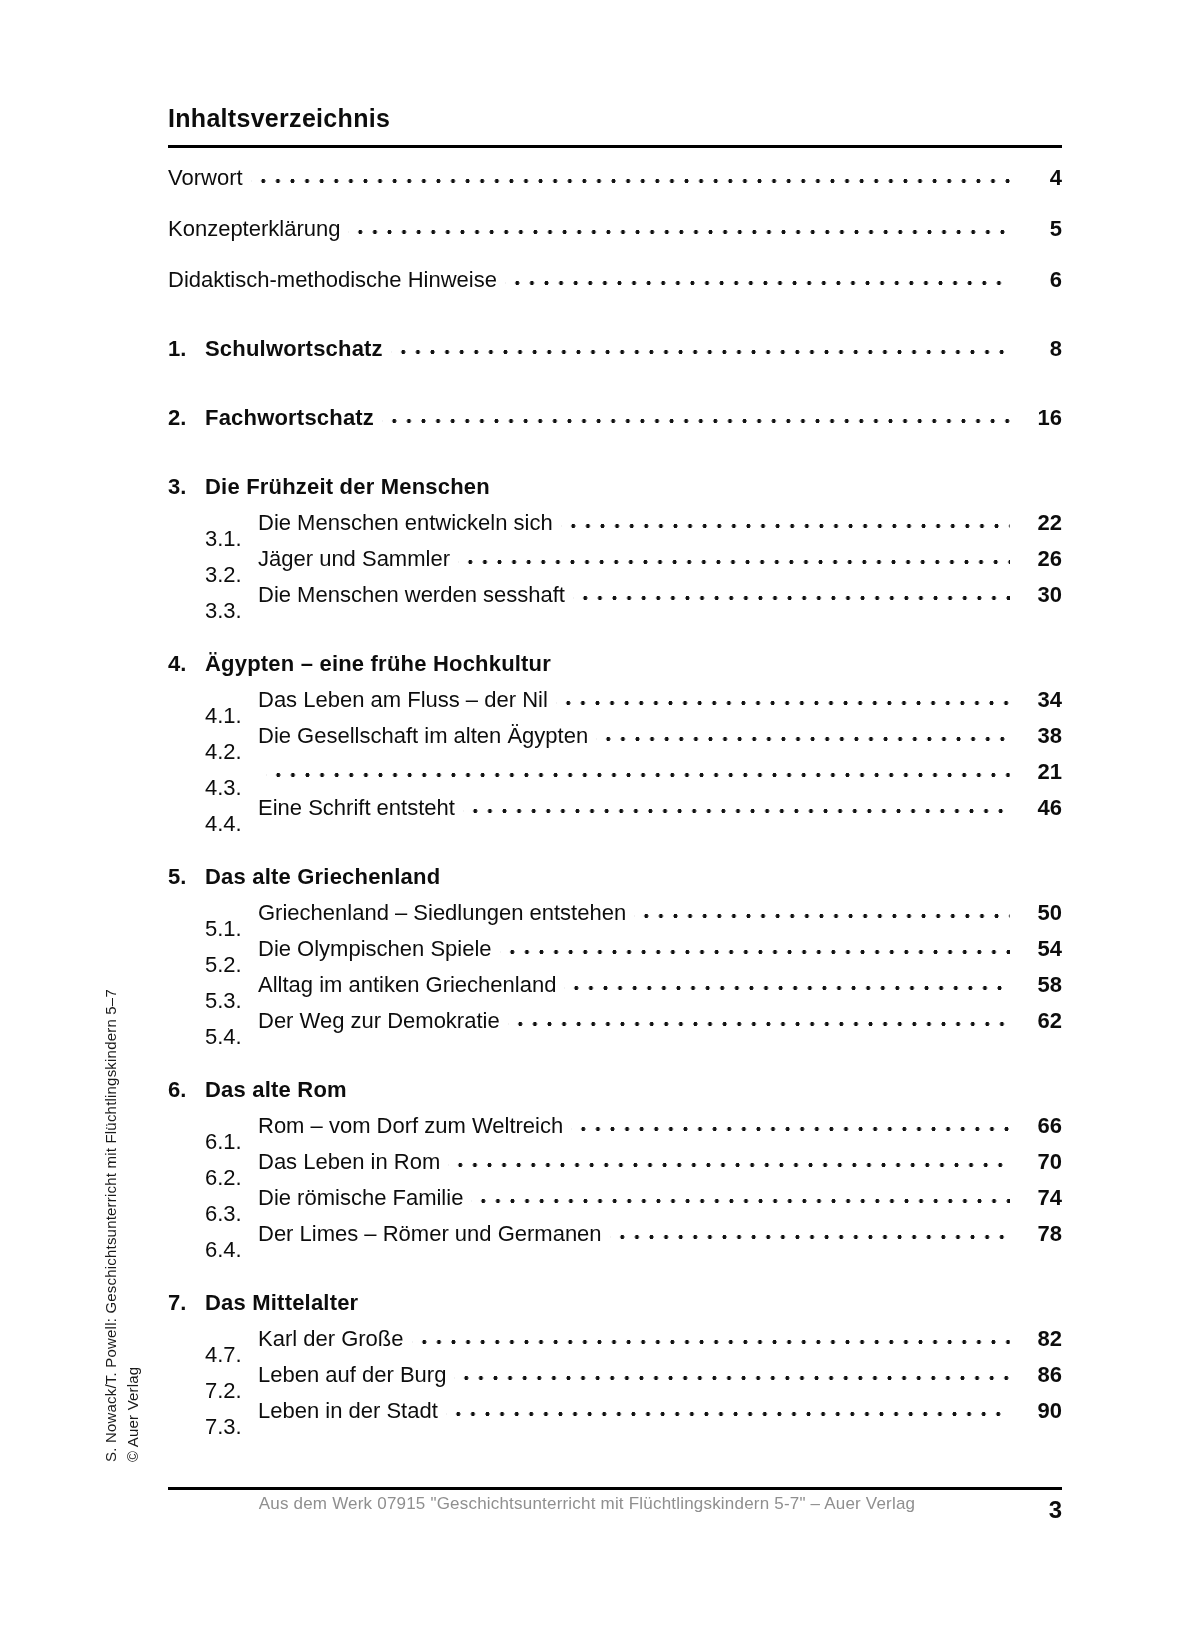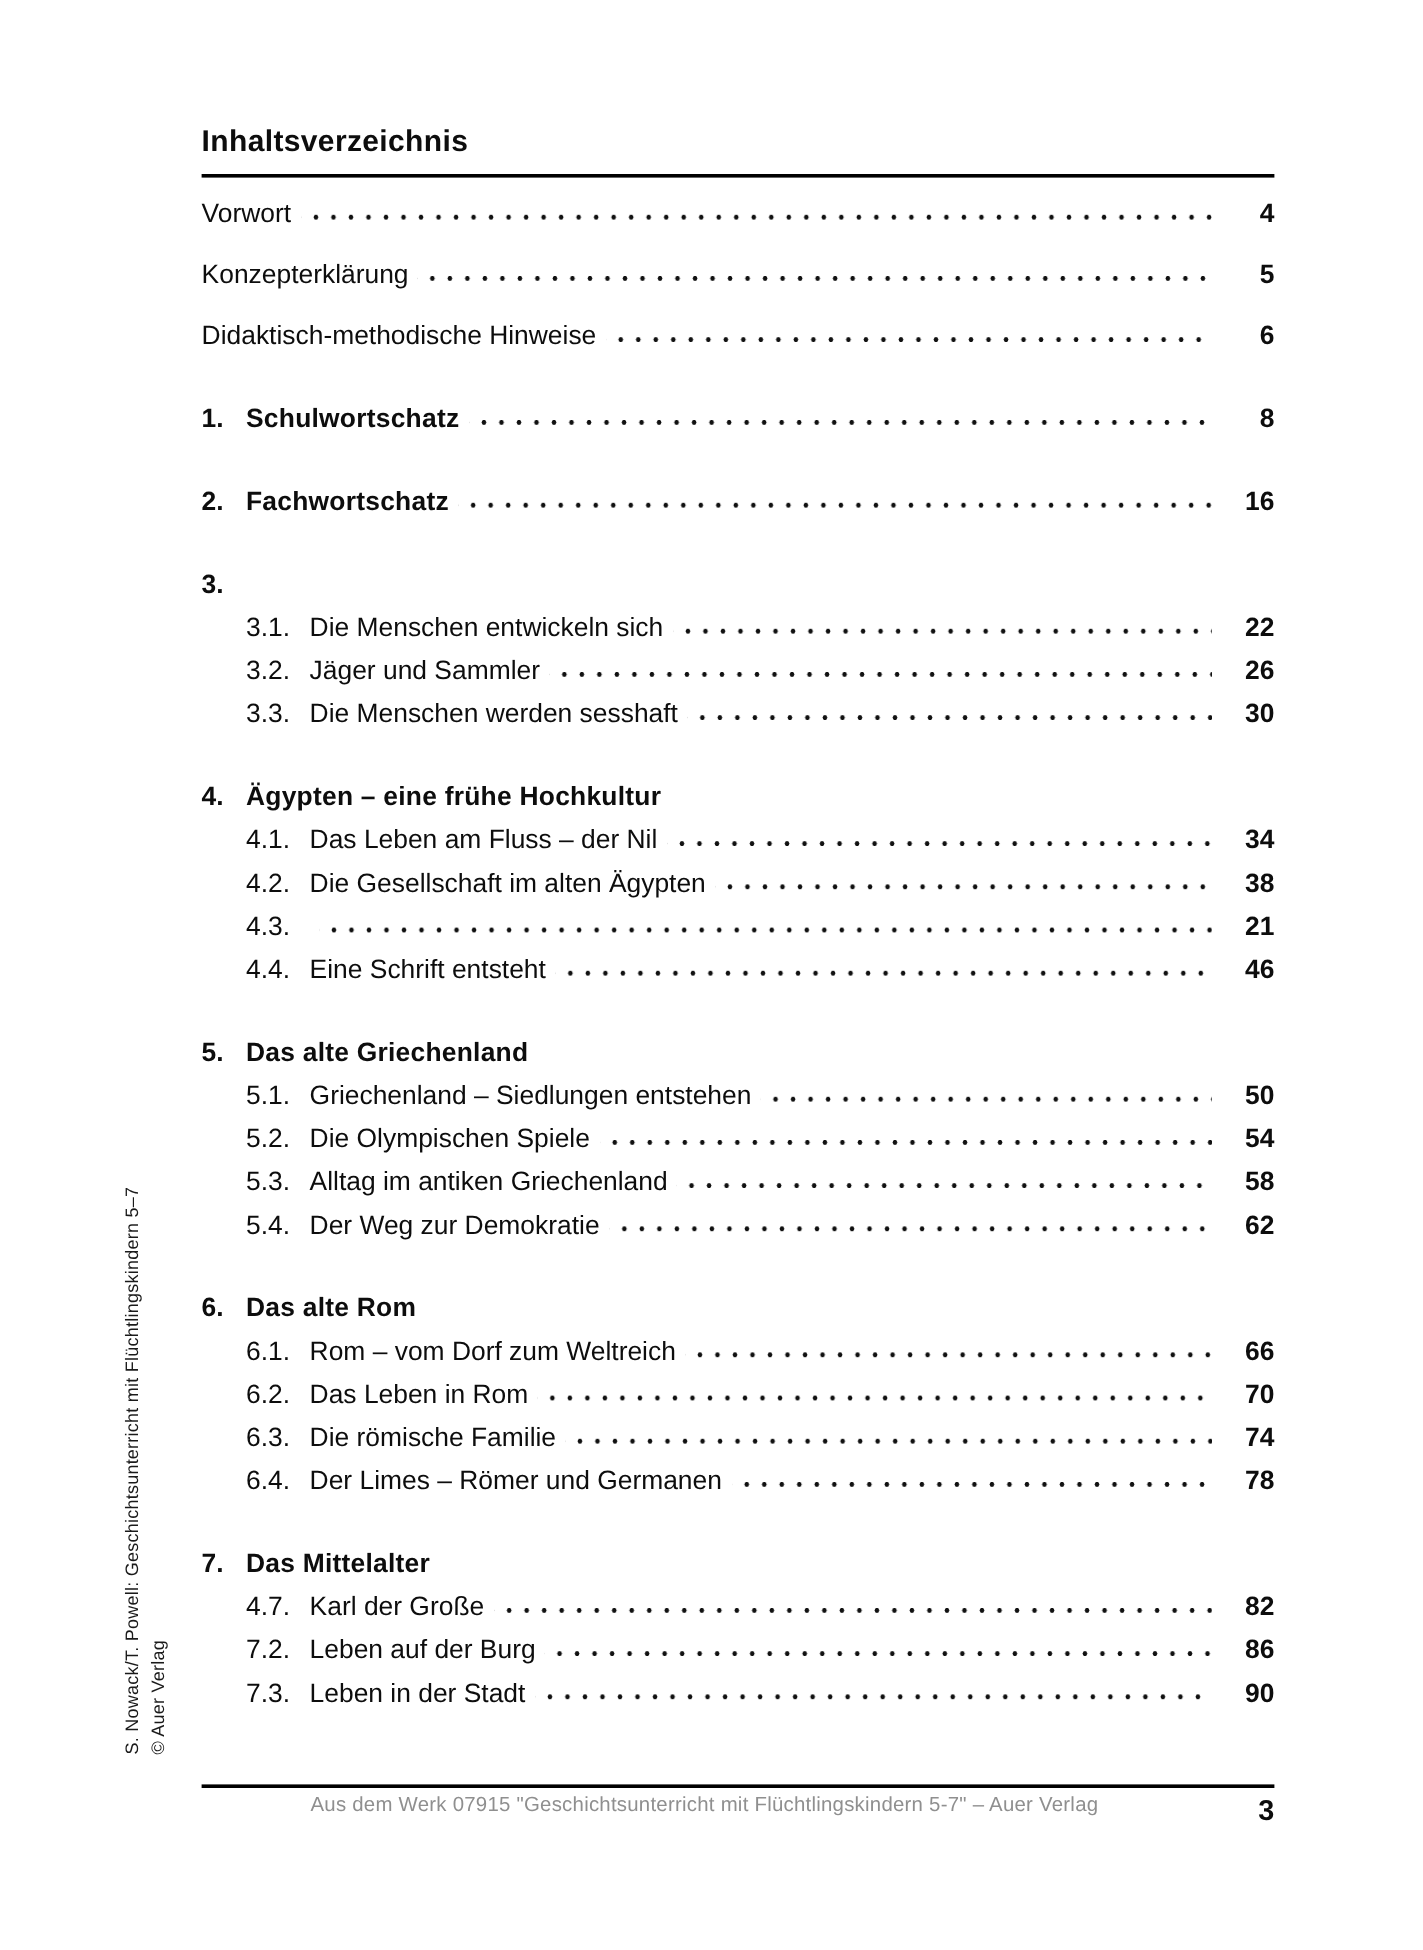--- a/index.html
+++ b/index.html
@@ -33,21 +33,21 @@
     height: 36px;
     line-height: 36px;
     font-size: 22px;
     white-space: nowrap;
   }
   .row.front { margin-top: 15px; }
   .row.front:first-child { margin-top: 12px; }
   .row.section-gap { margin-top: 33px; }
   .row .num { width: 37px; flex: 0 0 37px; font-weight: 700; }
   .row.sub { padding-left: 37px; }
-  .row.sub .subnum { width: 53px; flex: 0 0 53px; }
+  .row.sub .subnum { width: 53px; flex: 0 0 53px; margin-top: 16px; }
   .row .title { flex: 0 0 auto; }
   .row .title.bold { font-weight: 700; letter-spacing: 0.2px; }
   .leader {
     flex: 1 1 auto;
     margin-left: 8px;
     margin-right: 10px;
     background-image: radial-gradient(circle, #111 1.8px, rgba(0,0,0,0) 2.2px);
     background-size: 14.6px 4px;
     background-position: 5px 19px;
     background-repeat: repeat-x;
@@ -119,20 +119,21 @@
       <span class="pagenum">8</span>
     </div>
     <div class="row chapter section-gap">
       <span class="num">2.</span>
       <span class="title bold">Fachwortschatz</span>
       <span class="leader"></span>
       <span class="pagenum">16</span>
     </div>
     <div class="row chapter section-gap">
       <span class="num">3.</span>
+      <span class="title bold">Die Frühzeit der Menschen</span>
     </div>
     <div class="row sub">
       <span class="subnum">3.1.</span>
       <span class="title">Die Menschen entwickeln sich</span>
       <span class="leader"></span>
       <span class="pagenum">22</span>
     </div>
     <div class="row sub">
       <span class="subnum">3.2.</span>
       <span class="title">Jäger und Sammler</span>

